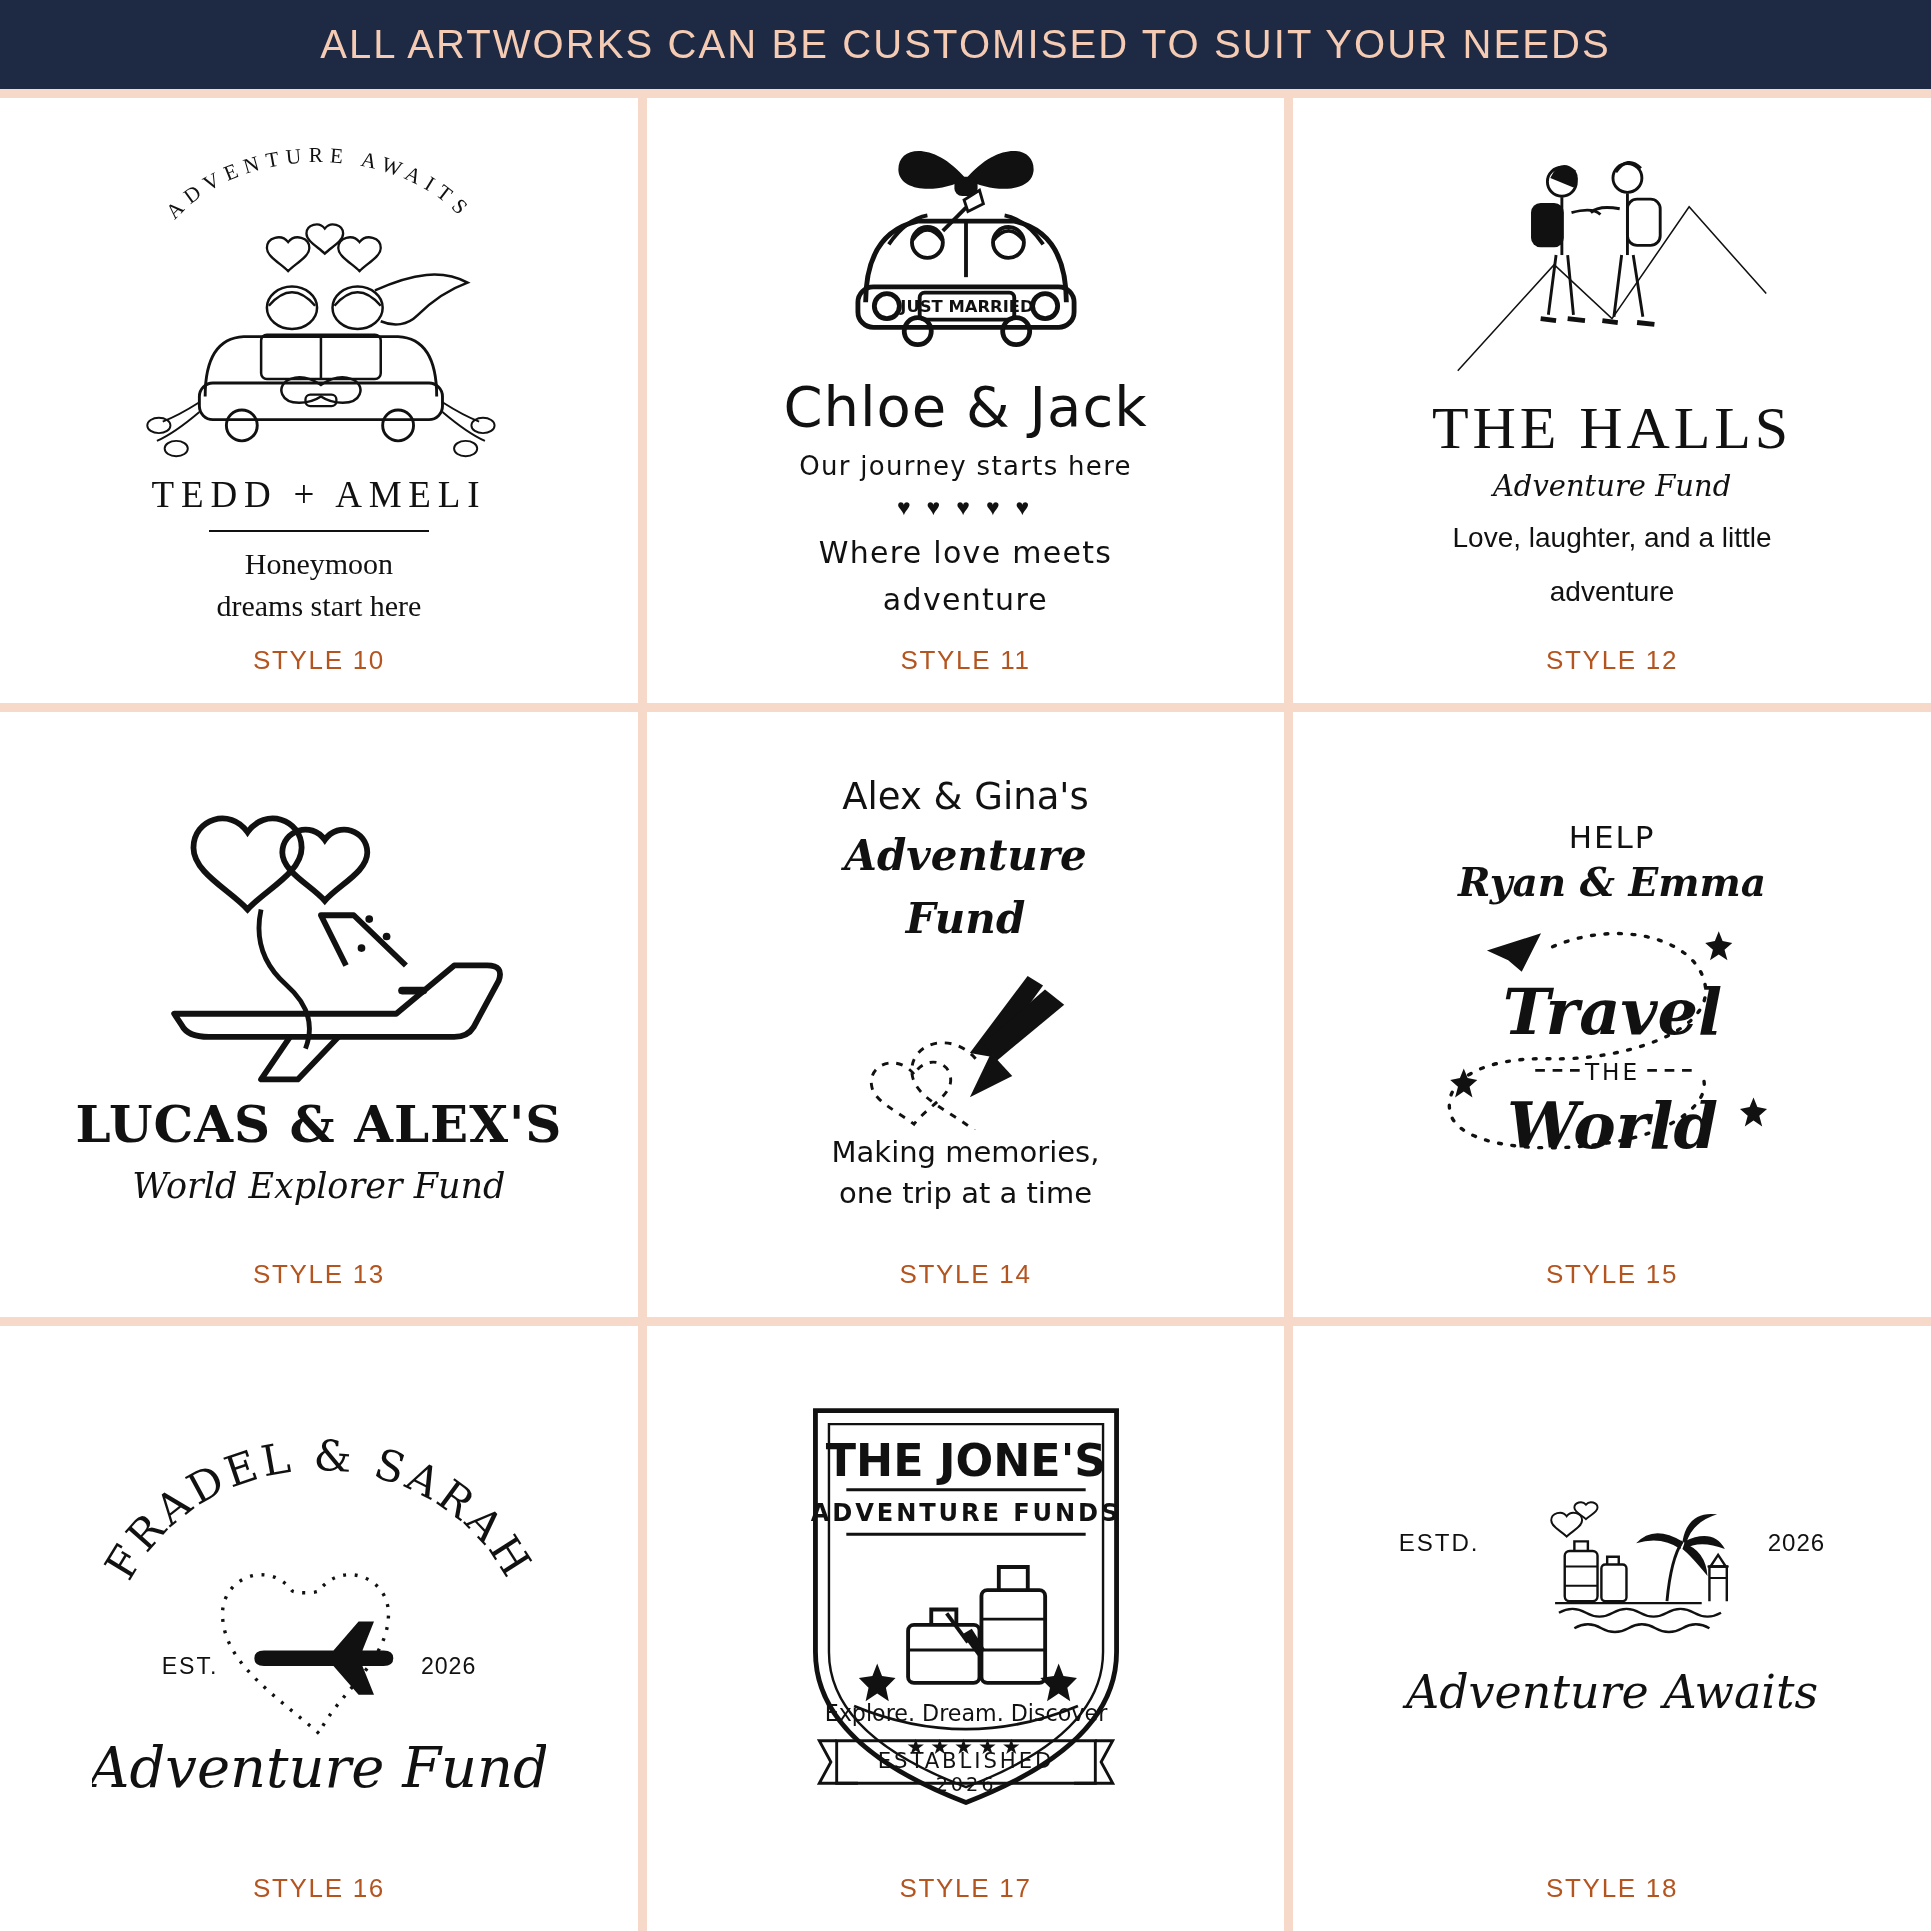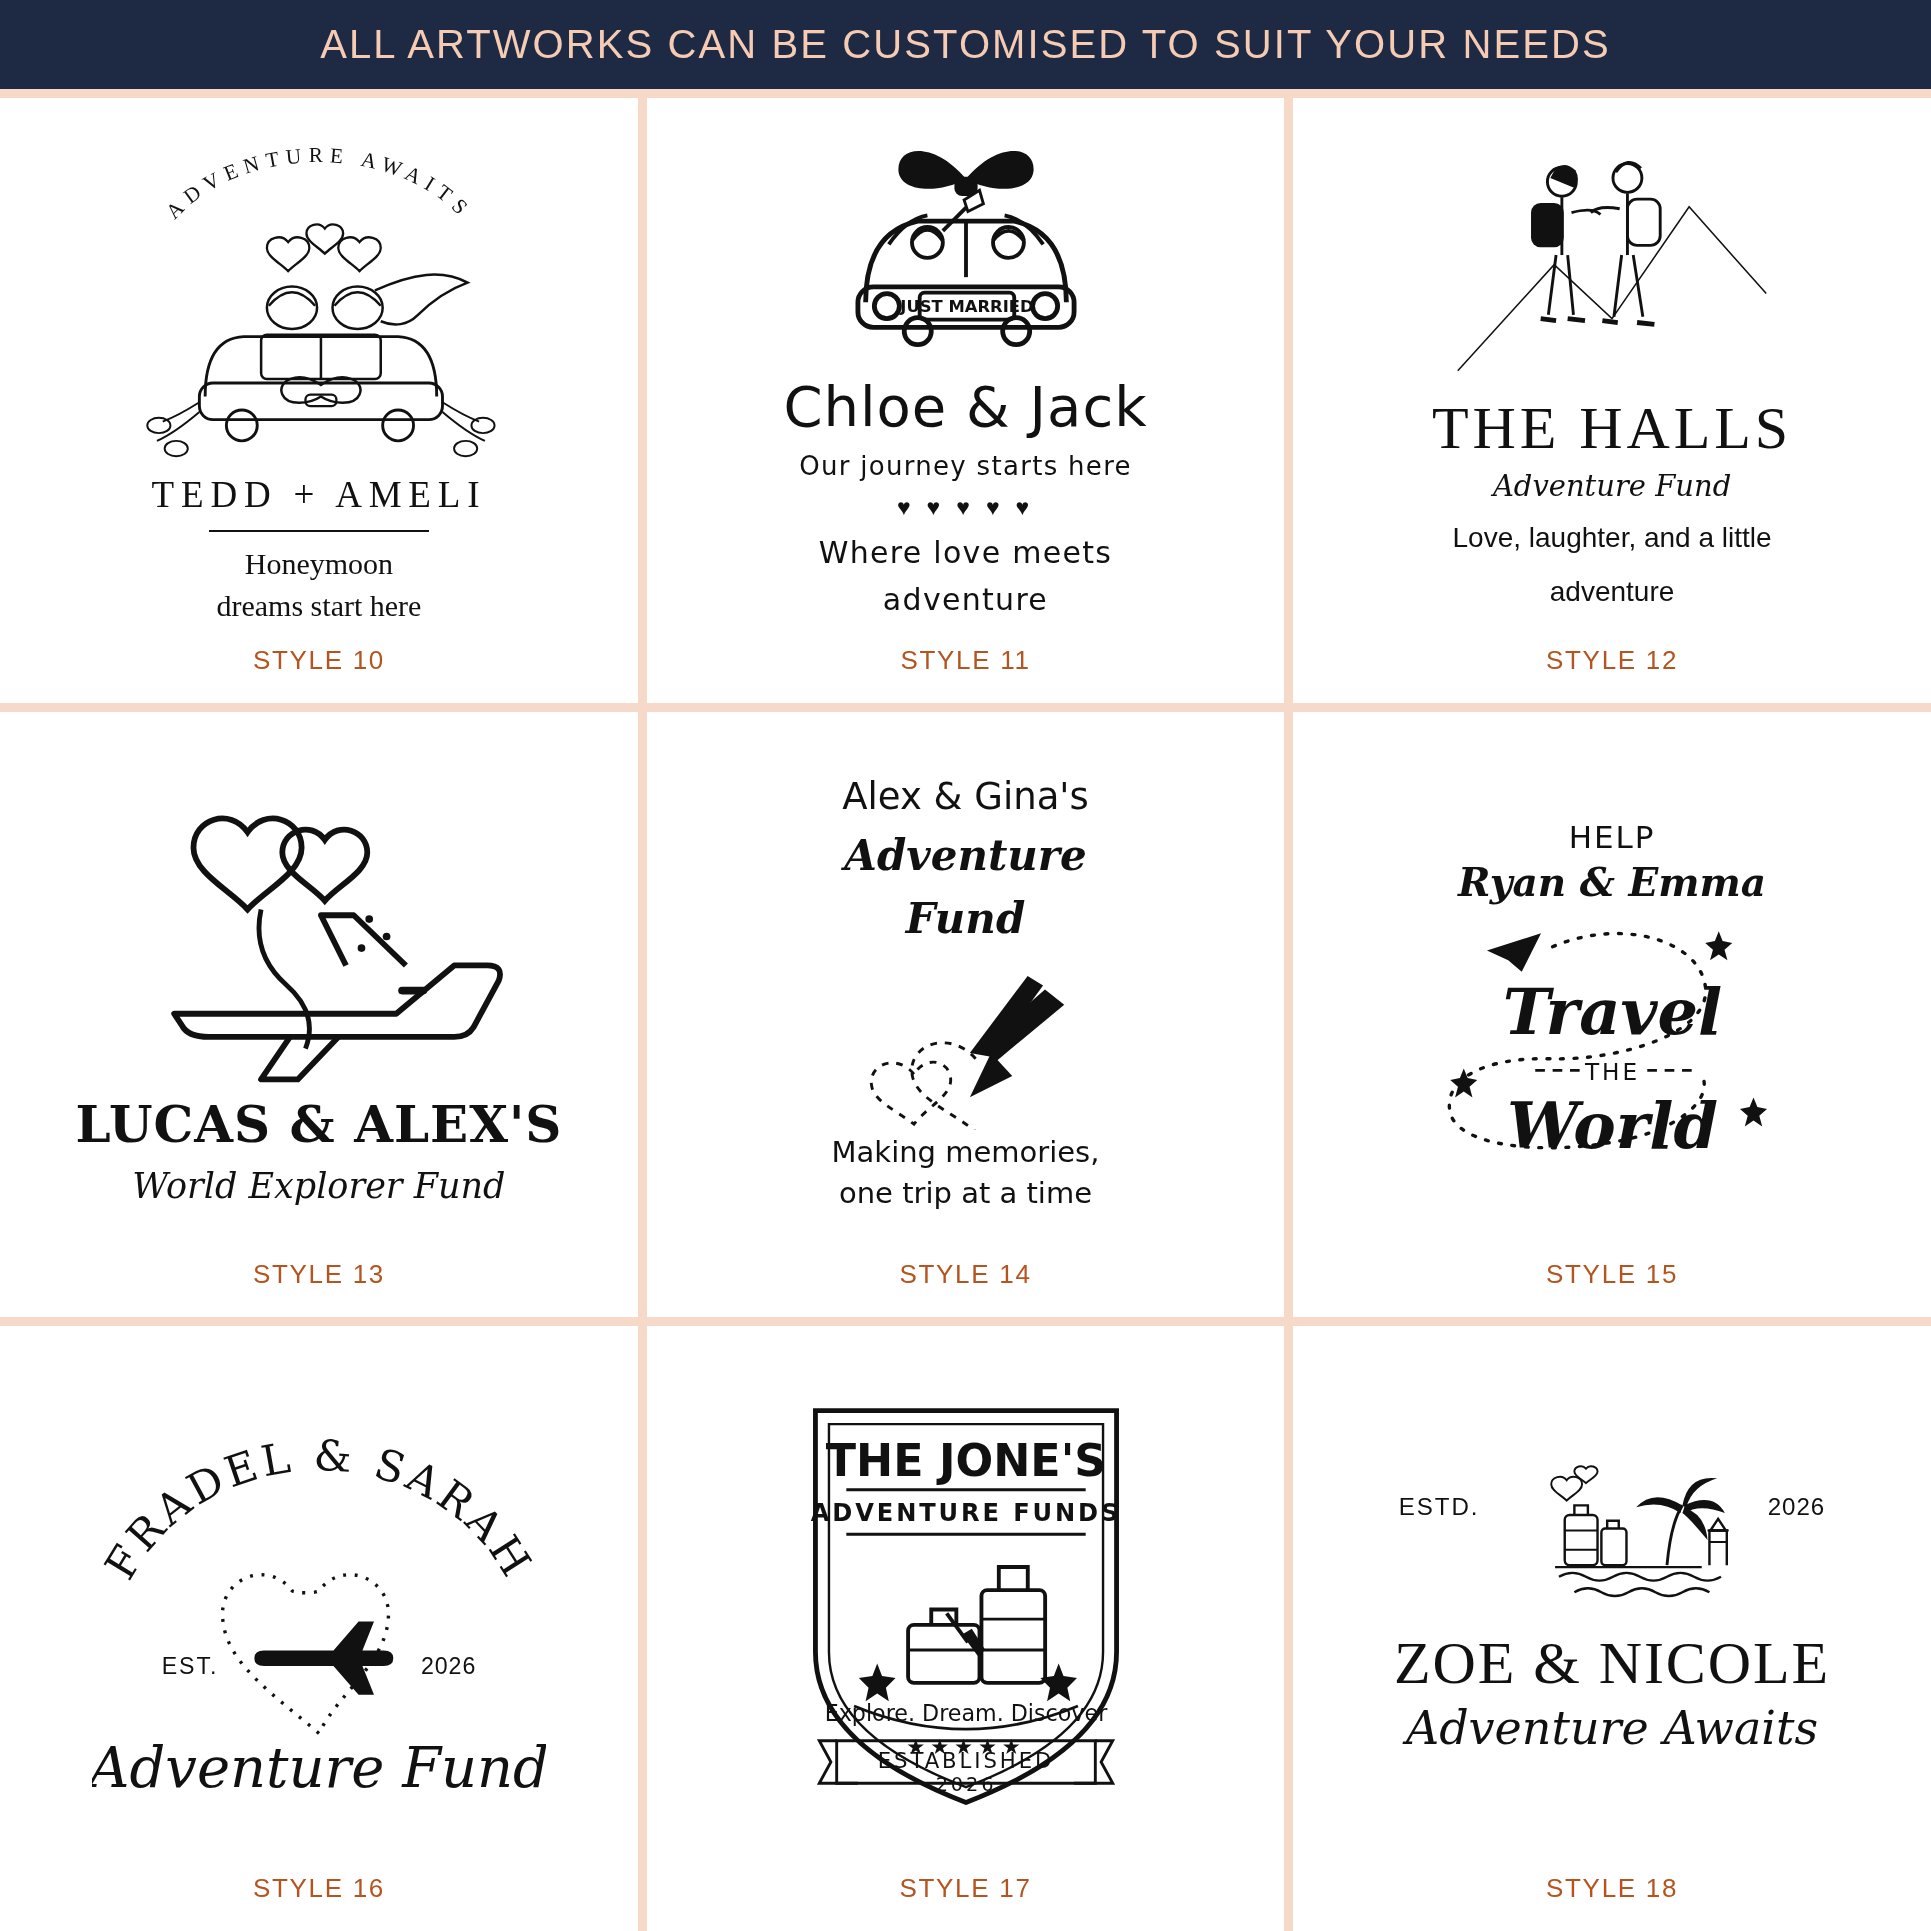--- a/index.html
+++ b/index.html
@@ -350,21 +350,20 @@
           <path d="M310 48 q22 8 24 34 q-18-22-26-28z" fill="#111"></path>
 
           <path d="M336 108 v-36 h18 v36" fill="none" stroke="#111" stroke-width="2.5"></path>
           <path d="M334 72 h22 M336 84 h18" stroke="#111" stroke-width="2"></path>
           <path d="M345 60 l-8 12 h16z" fill="none" stroke="#111" stroke-width="2.5"></path>
 
           <path d="M180 120 q14-8 28 0 t28 0 t28 0 t28 0 t28 0 t28 0" fill="none" stroke="#111" stroke-width="2.5"></path>
           <path d="M196 136 q14-8 28 0 t28 0 t28 0 t28 0 t28 0" fill="none" stroke="#111" stroke-width="2.5"></path>
           <path d="M176 110 h152" stroke="#111" stroke-width="2.5"></path>
         </svg>
-        <div class="c18-name">ZOE &amp; NICOLE</div>
         <div class="c18-script">Adventure Awaits</div>
       </div>
       <div class="style-label">STYLE 18</div>
     </div>
 
   </div>
 </div>
 
 
 </body></html>

